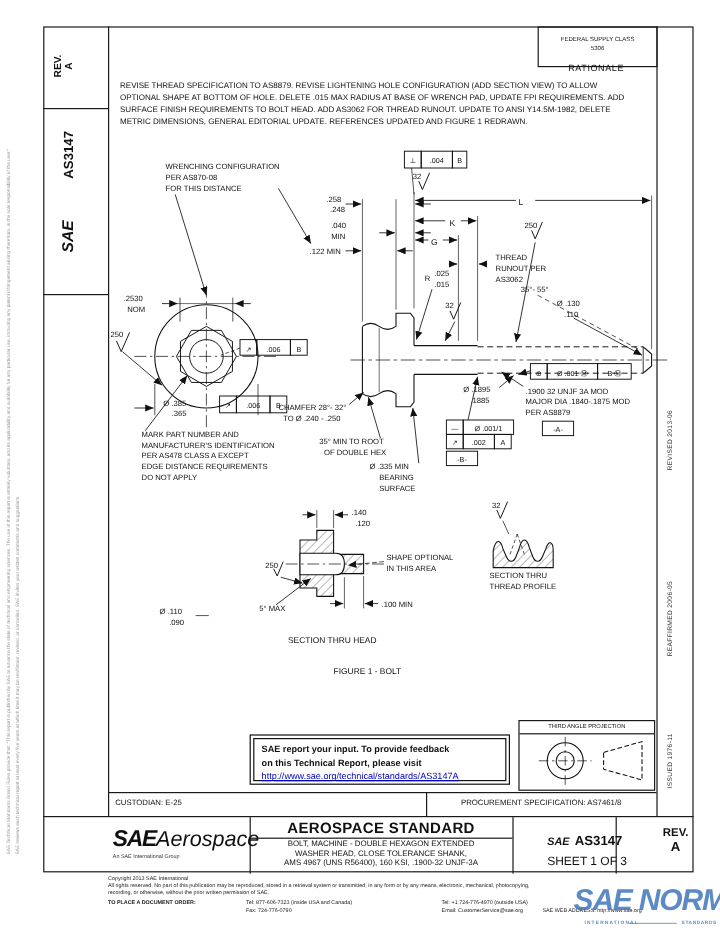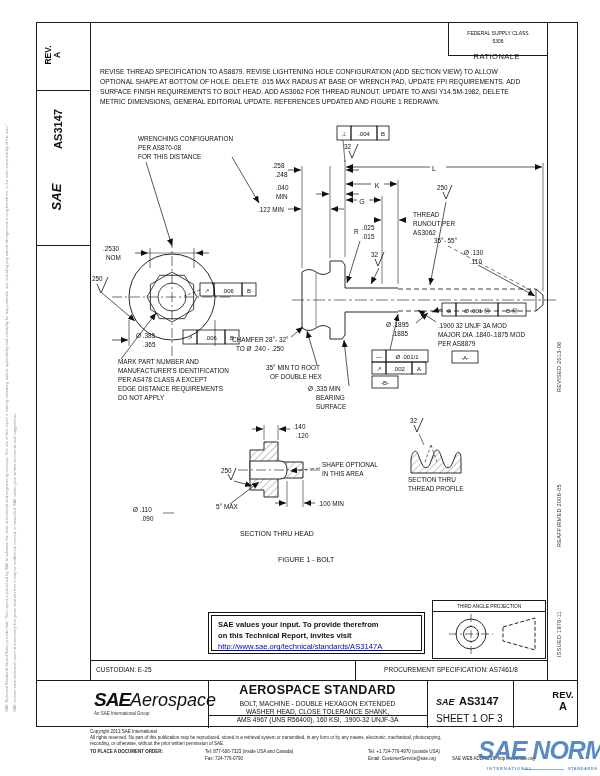--- a/index.html
+++ b/index.html
@@ -312,22 +312,22 @@
     </g>
     <text class="t" x="410" y="423">32</text>
     <text class="t" x="408" y="482">SECTION THRU</text>
     <text class="t" x="408" y="491">THREAD PROFILE</text>
 
     <text class="t7" x="278" y="562">FIGURE 1 - BOLT</text>
   </svg>
 
   <div class="abs fb" style="left:208px;top:612px;width:217px;height:42px;box-sizing:border-box;">
     <div class="fb-in">
-      <div>SAE values your input. To provide therefrom</div>
-      <div>on this Technical Report, invites visit</div>
+      <div>SAE report your input. To provide feedback</div>
+      <div>on this Technical Report, please visit</div>
       <a href="#">http://www.sae.org/technical/standards/AS3147A</a>
     </div>
   </div>
 
   <div class="abs proj" style="left:432px;top:600px;width:114px;height:59px;box-sizing:border-box;">
     <div class="proj-label">THIRD ANGLE PROJECTION</div>
     <svg width="112" height="44" viewBox="0 0 112 44">
       <g stroke="#111" fill="none" stroke-width="0.9">
         <circle cx="38" cy="22" r="15"></circle>
         <circle cx="38" cy="22" r="7.5"></circle>
@@ -344,27 +344,27 @@
   <div class="abs inforow" style="left:356px;top:666px;width:190px;text-align:center;">PROCUREMENT SPECIFICATION: AS7461/8</div>
 
   <div class="abs tb" style="left:36px;top:680px;width:542px;height:47px;text-decoration:underline;">
     <div class="tb-v" style="left:172px;"></div>
     <div class="tb-v" style="left:391px;"></div>
     <div class="tb-v" style="left:477px;"></div>
     <div class="abs" style="left:58px;top:8px;">
       <span class="sae-big">SAE</span><span class="sae-aero">Aerospace</span>
       <div class="sae-sub">An SAE International Group</div>
     </div>
-    <div class="abs doc-type" style="left:172px;top:2px;width:219px;border-bottom:1px solid #1a1a1a;padding-bottom:18px;">AEROSPACE STANDARD</div>
+    <div class="abs doc-type" style="left:172px;top:2px;width:219px;border-bottom:1px solid #1a1a1a;padding-bottom:1px;">AEROSPACE STANDARD</div>
     <div class="abs doc-title" style="left:172px;top:19px;width:219px;">
       <div>BOLT, MACHINE - DOUBLE HEXAGON EXTENDED</div>
       <div>WASHER HEAD, CLOSE TOLERANCE SHANK,</div>
       <div>AMS 4967 (UNS R56400), 160 KSI, .1900-32 UNJF-3A</div>
     </div>
-    <div class="abs" style="left:400px;top:10px;">
+    <div class="abs" style="left:420px;top:10px;">
       <span class="num-pre">SAE</span>
       <span class="num">AS3147</span>
       <div class="sheetno" style="margin-top:4px;">SHEET 1 OF 3</div>
     </div>
     <div class="abs" style="left:477px;top:8px;width:100px;">
       <div class="revl">REV.</div>
       <div class="reva">A</div>
     </div>
   </div>
 

